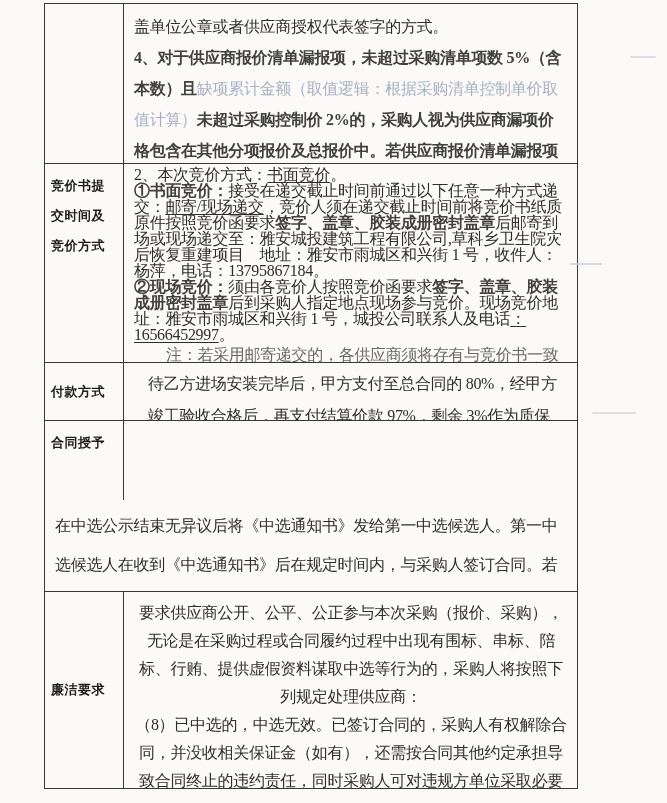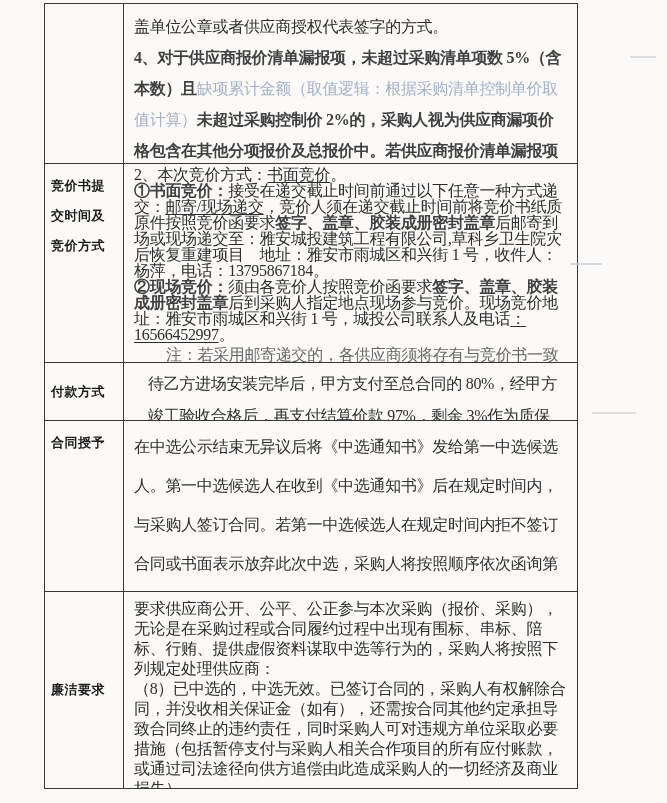--- a/index.html
+++ b/index.html
@@ -16,21 +16,21 @@
     position:absolute;left:44px;top:3px;width:534px;
     border:1px solid #383838;
     box-sizing:border-box;
     background:#fbfaf8;
   }
   .row{display:flex;box-sizing:border-box;overflow:hidden;}
   .row + .row{border-top:1px solid #383838;}
   .r1{height:159px;}
   .r2{height:199px;}
   .r3{height:58px;gap:14px;}
-  .r4{height:171px;}
+  .r4{height:171px;flex-direction:column;}
   .r5{height:197px;}
 
   .cell{box-sizing:border-box;overflow:hidden;}
   .label{
     width:79px;flex:0 0 79px;
     border-right:1px solid #383838;
     font-weight:bold;font-size:13px;color:#1c1c1c;
     padding:0 6px;
     display:flex;flex-direction:column;justify-content:center;
     line-height:30px;letter-spacing:0.5px;
@@ -39,21 +39,21 @@
   .content{
     flex:1;
     padding:0 9px 0 10px;
     font-size:16px;letter-spacing:-0.3px;
     color:#2e2e2e;
   }
   .r1 .content{padding-top:7px;line-height:31px;}
   .r2 .content{padding-top:3px;line-height:16px;}
   .r3 .content{padding-top:5px;line-height:32px;}
   .r4 .content{padding-top:6px;line-height:39px;}
-  .r5 .content{padding-top:7px;line-height:20px;}
+  .r5 .content{padding-top:7px;line-height:28px;text-align:center;}
 
   .para{margin:0;}
   .para.note{margin-top:4px;line-height:15px;text-indent:2em;}
   span.b{font-weight:bold;color:#404040;}
   span.u{text-decoration:underline;text-underline-offset:2px;}
   span.blue{color:#a7b0c3;}
   .note span{color:#686868;}
 
   
   .artifact{position:absolute;height:2px;border-radius:1px;background:#d3d6dd;opacity:0.8;}

